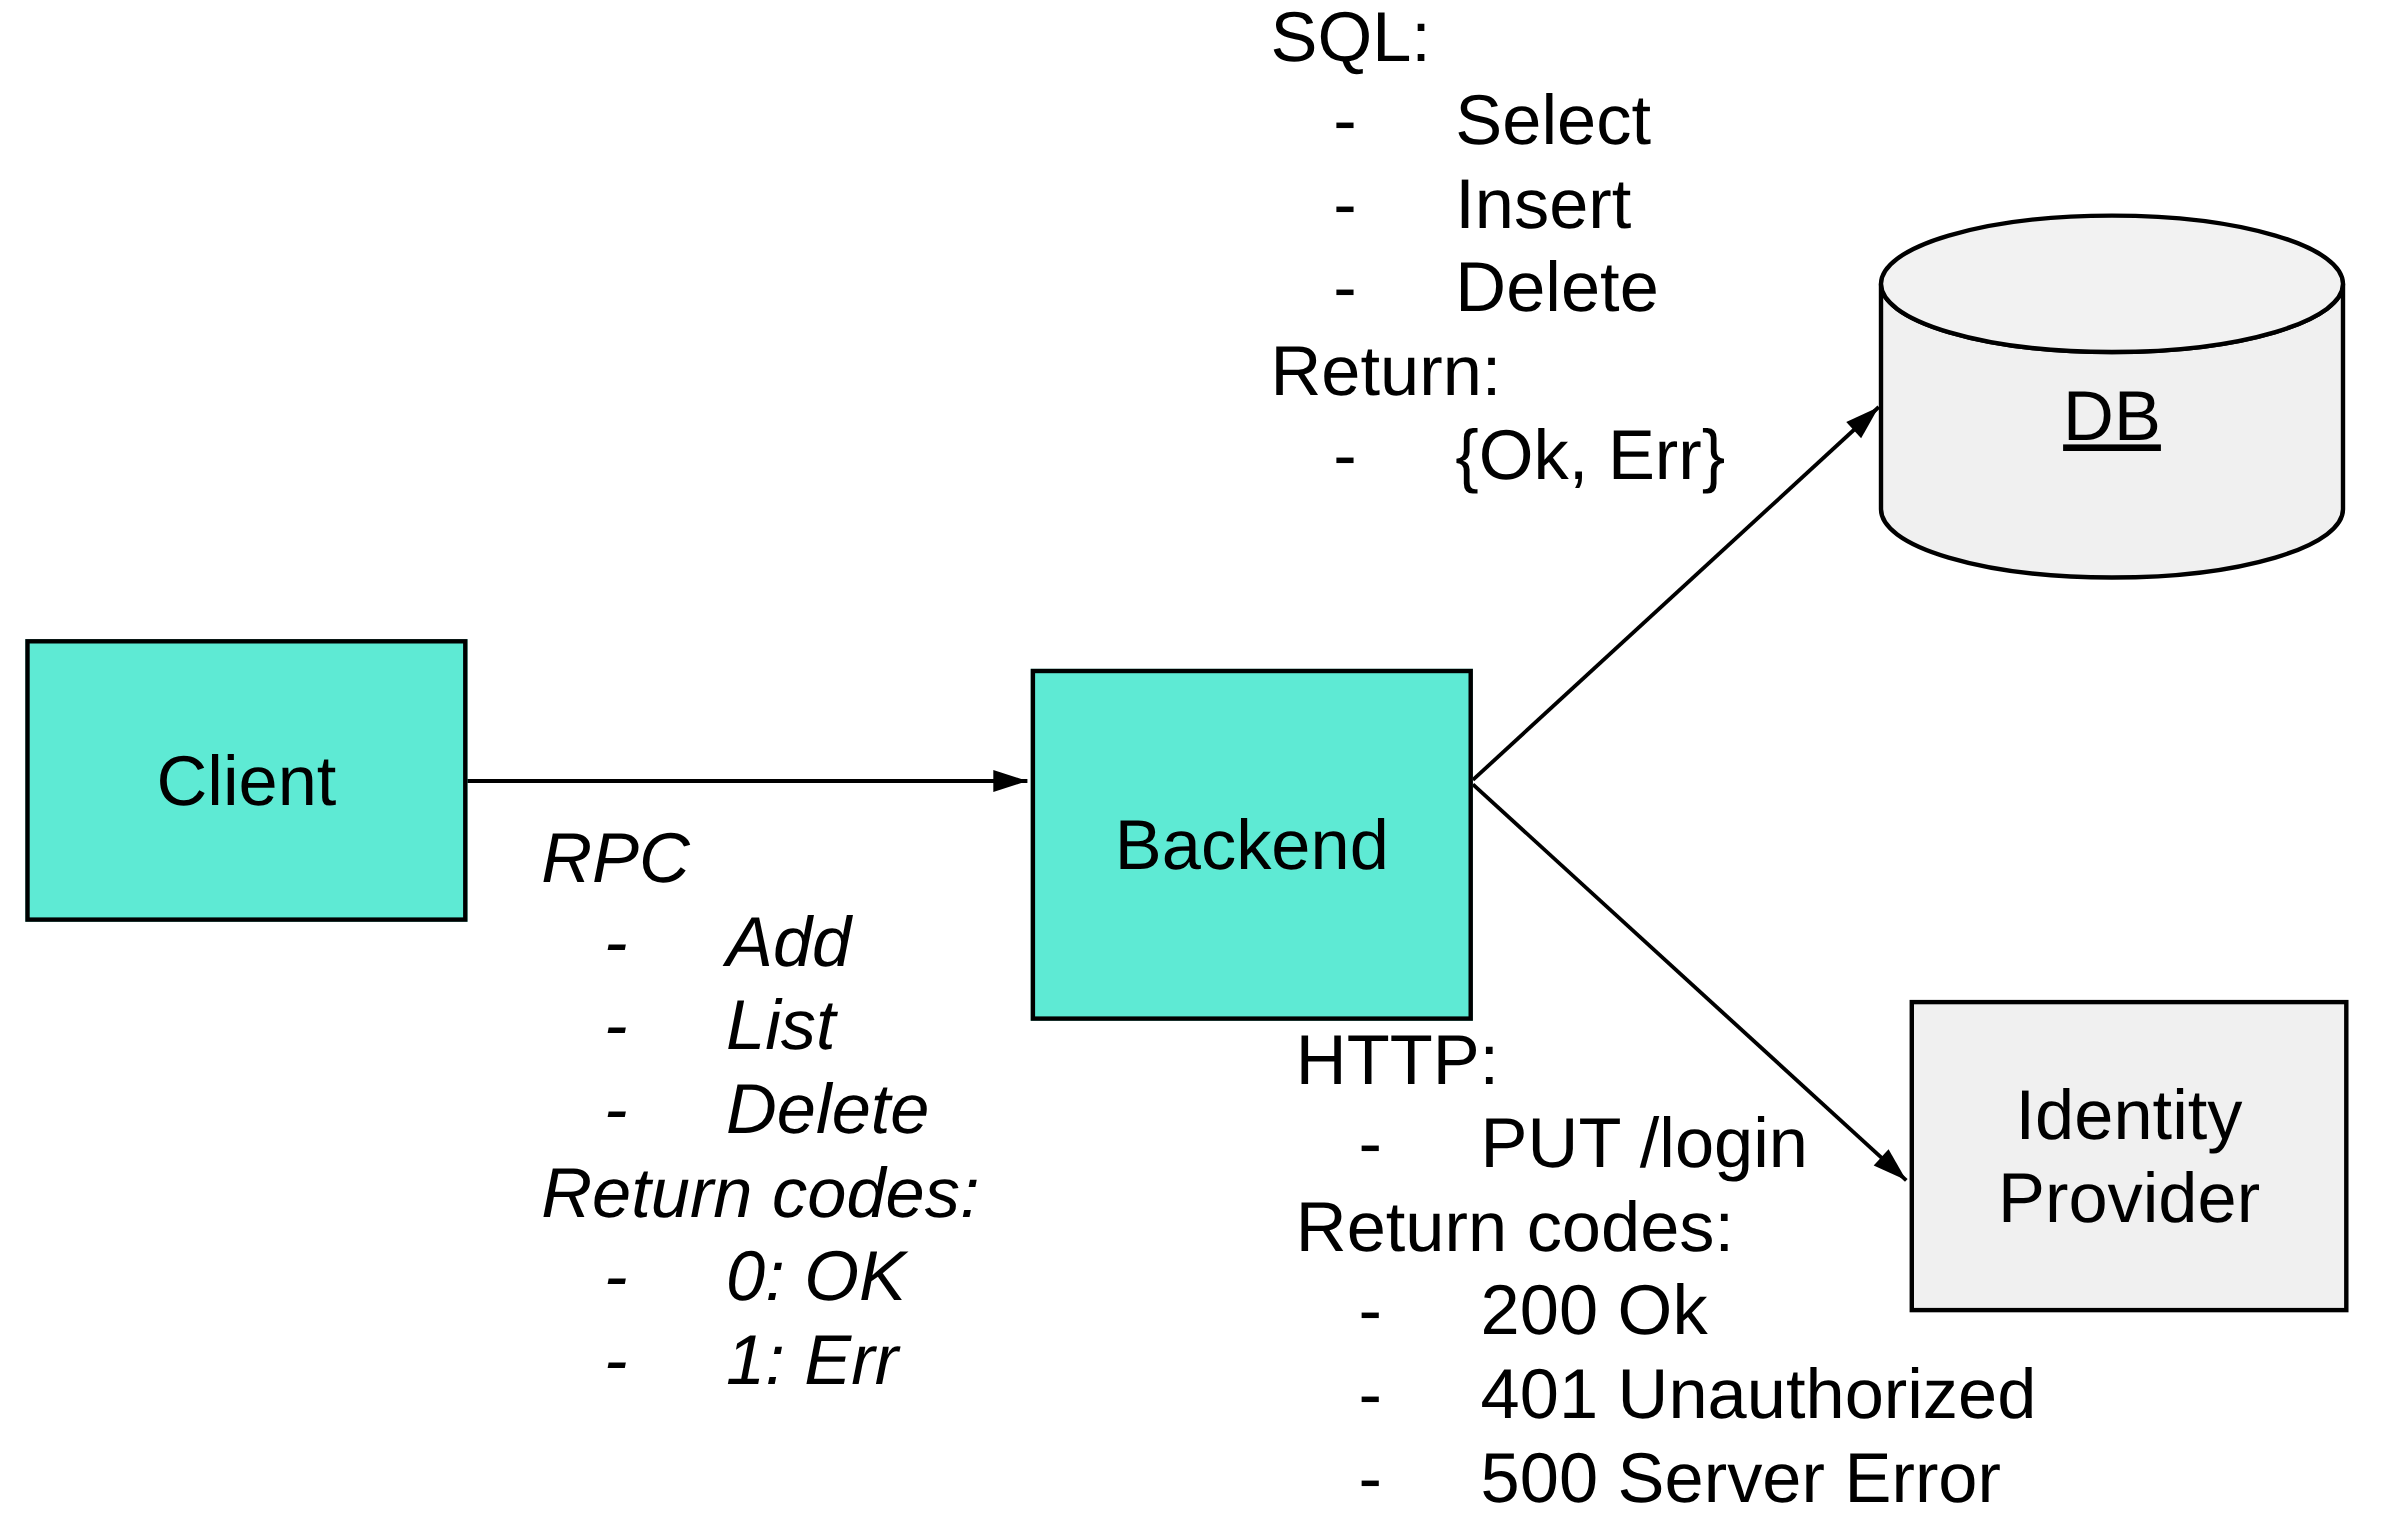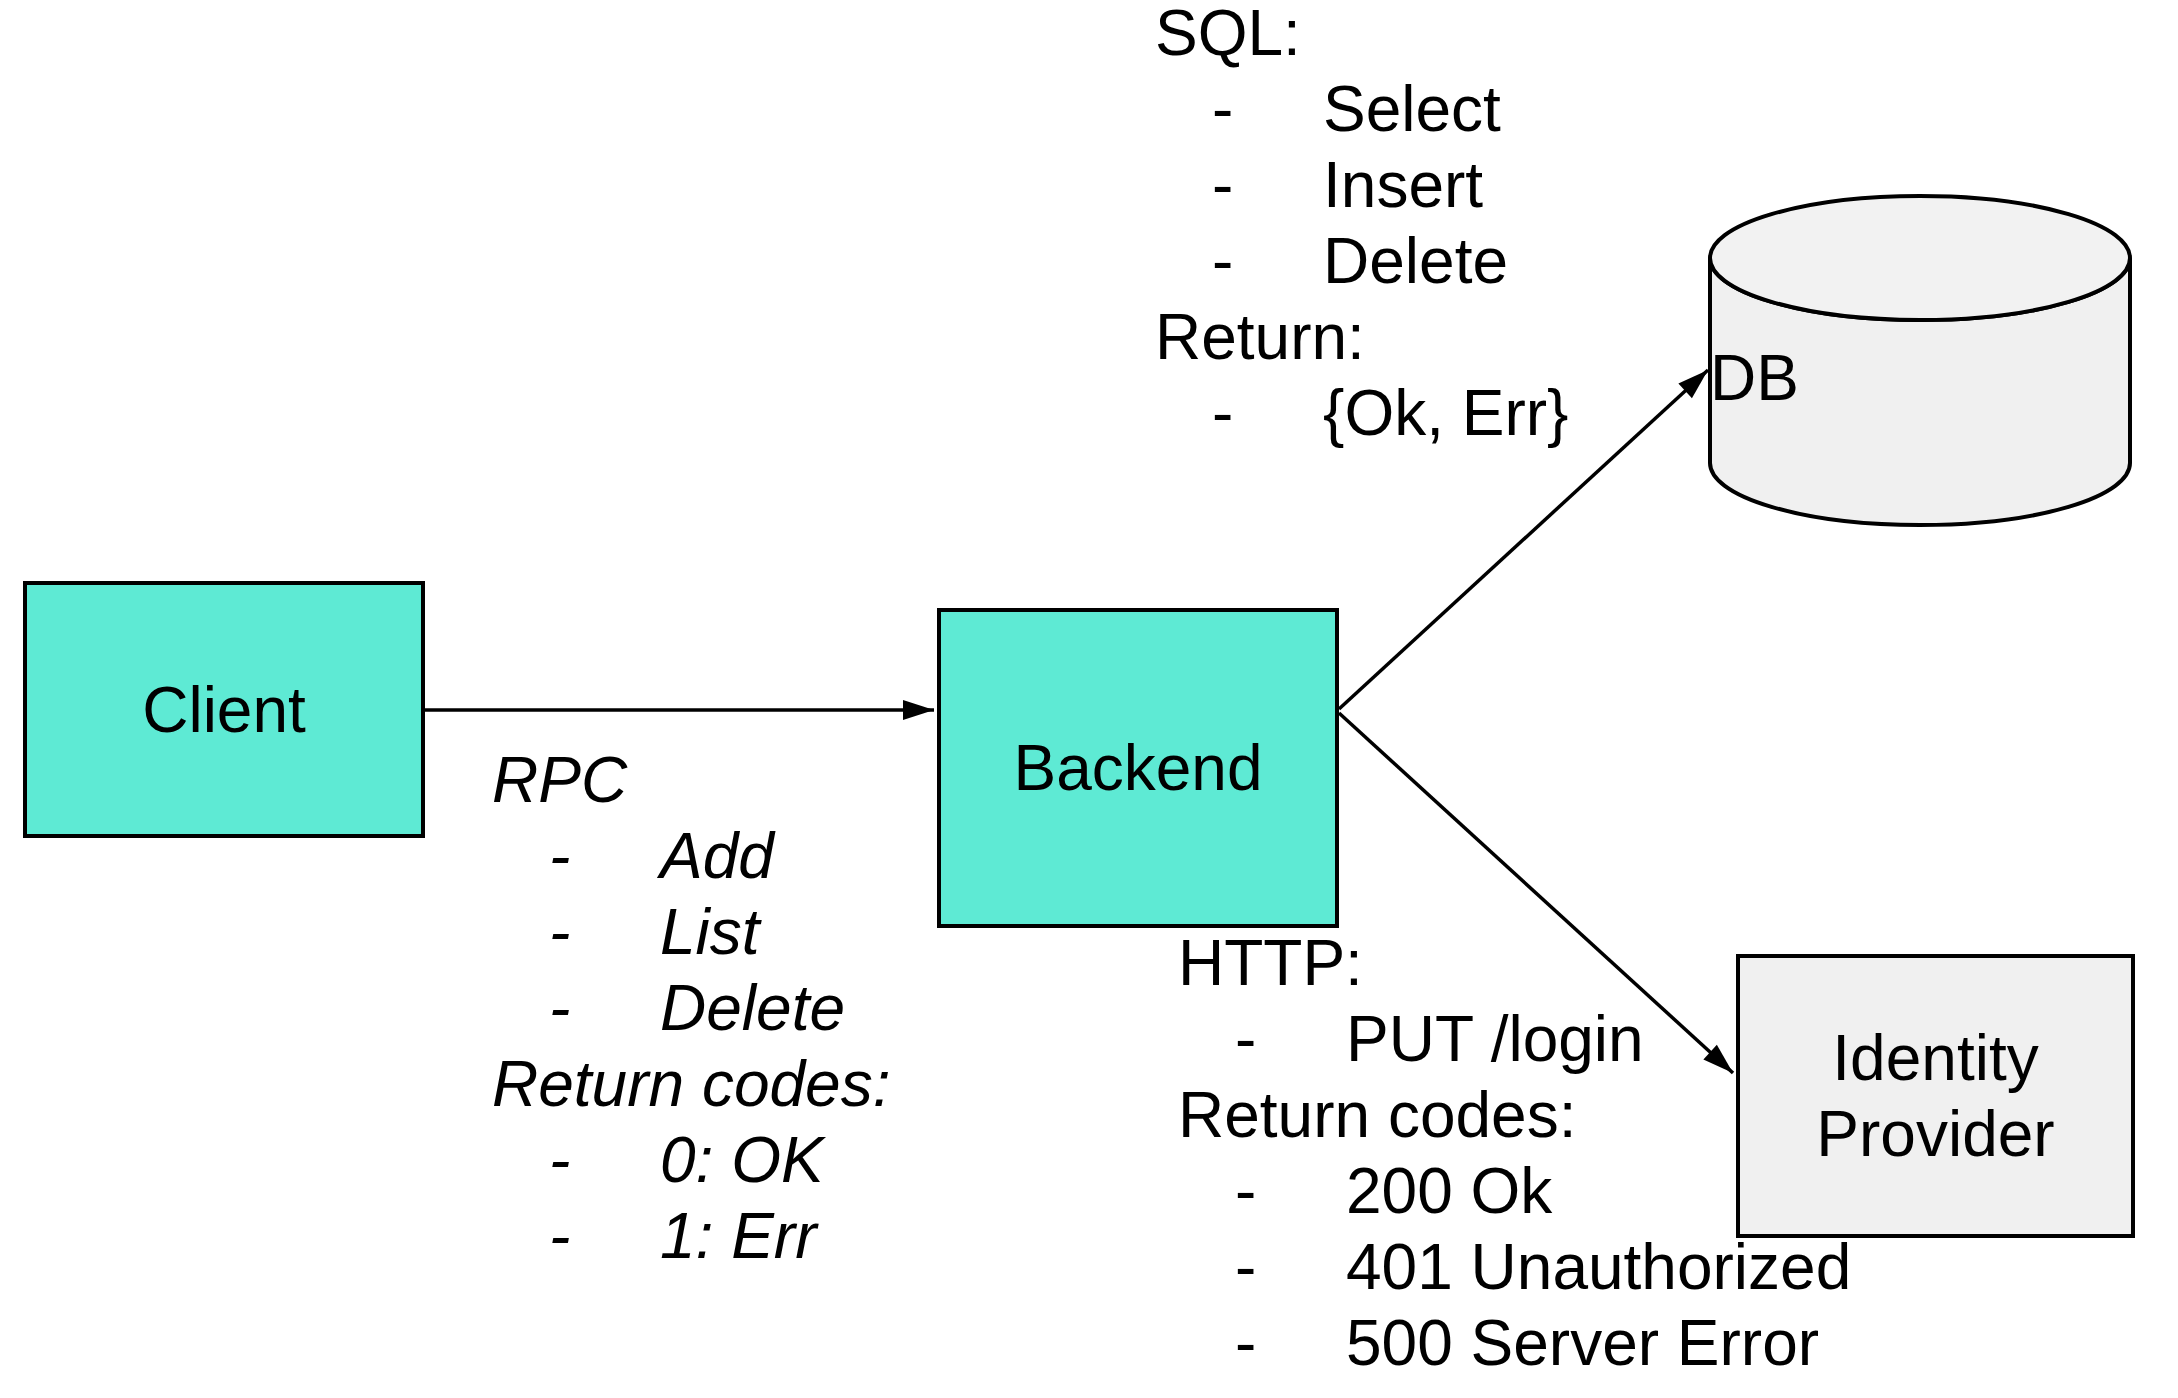--- a/index.html
+++ b/index.html
@@ -27,26 +27,27 @@
     align-items: center;
     justify-content: center;
     font-size: 64px;
     line-height: 76px;
     text-align: center;
   }
   .node.yellow { background: #5eead4; }
   .node.gray   { background: #F0F0F0; }
   .node-client  { left: 23px;  top: 581px; width: 402px; height: 257px; }
   .node-backend { left: 937px; top: 608px; width: 402px; height: 320px; }
-  .node-idp     { left: 1736px; top: 954px; width: 399px; height: 284px; flex-direction: column; }
+  .node-idp     { left: 1736px; top: 909px; width: 399px; height: 284px; flex-direction: column; }
   .db-label {
     position: absolute;
     left: 1710px; top: 230px; width: 420px; height: 295px;
-    display: flex; align-items: center; justify-content: flex-start;
+    display: flex; align-items: center; justify-content: center;
     font-size: 64px;
+    text-decoration: underline;
   }
   
   .textblock { position: absolute; font-size: 64px; }
   .tb-sql  { left: 1155px; top: -5px; }
   .tb-rpc  { left: 492px;  top: 742px; font-style: italic; }
   .tb-http { left: 1178px; top: 925px; }
   .tline { height: 76px; line-height: 76px; white-space: nowrap; }
   .tline .dash {
     display: inline-block;
     margin-left: 57px;

